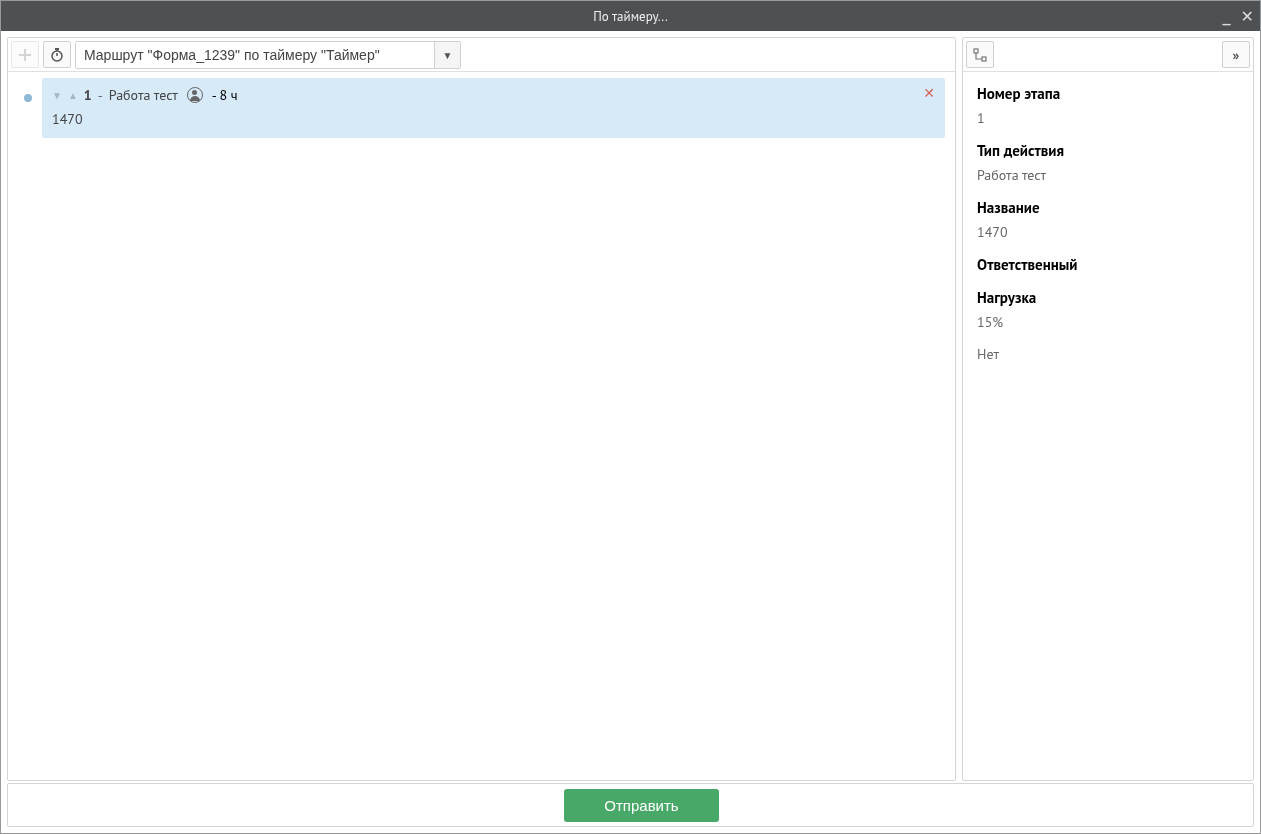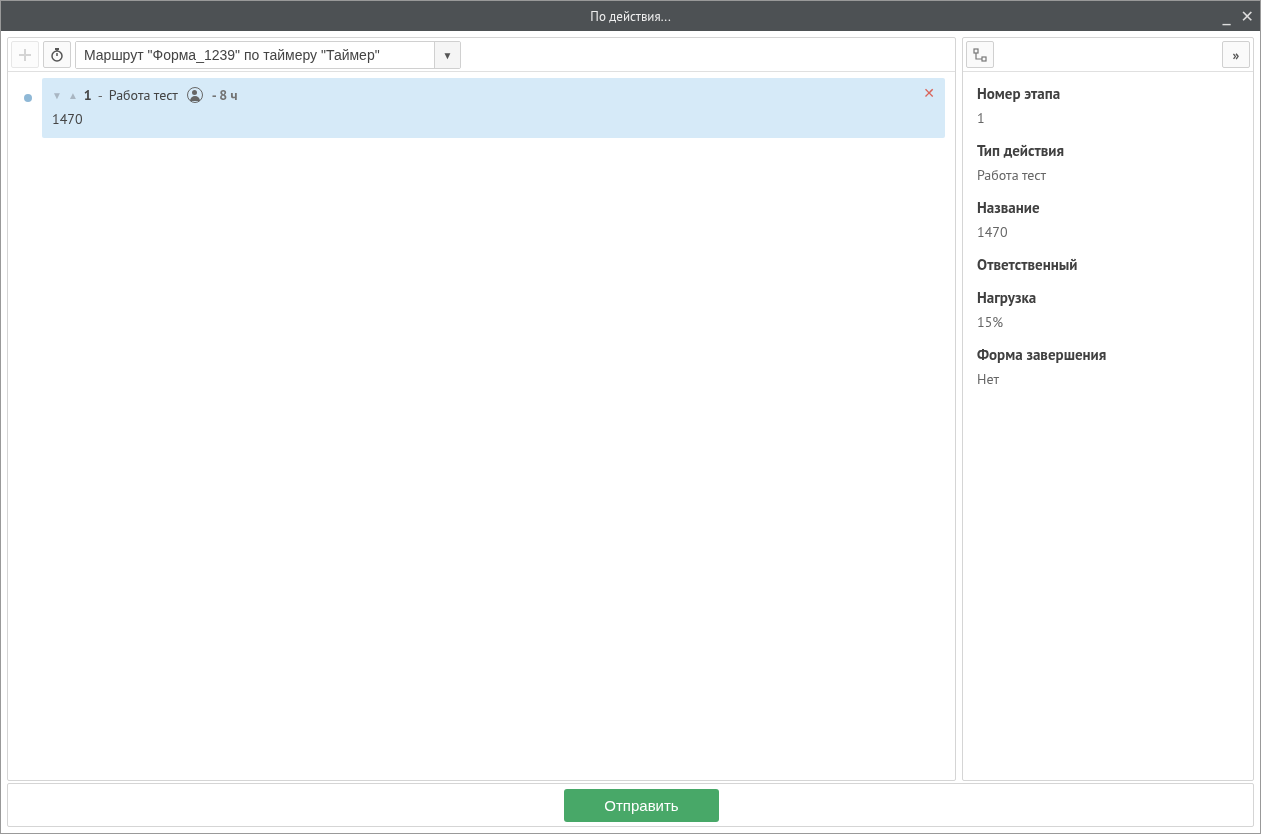--- a/index.html
+++ b/index.html
@@ -23,39 +23,39 @@
   .step-card { margin-left: 24px; background: #d6eaf8; border-radius: 2px; padding: 8px 10px 10px 10px; position: relative; }
   .step-bullet { position: absolute; left: -18px; top: 16px; width: 8px; height: 8px; border-radius: 50%; background: #8fb8d6; }
   .step-header { display: flex; align-items: center; gap: 6px; color: #5a5a5a; }
   .arrow-btn { color: #a9b6c2; font-size: 10px; cursor: pointer; }
   .step-num { font-weight: bold; color: #444; }
   .step-sep { color: #666; }
   .step-label { color: #444; }
   .user-icon { display: inline-flex; width: 16px; height: 16px; border: 1.5px solid #666; border-radius: 50%; align-items: center; justify-content: center; position: relative; margin: 0 3px;}
   .user-icon::before { content:""; position:absolute; top:2px; width:5px; height:5px; border-radius:50%; background:#666;}
   .user-icon::after { content:""; position:absolute; bottom:1px; width:10px; height:5px; border-radius:5px 5px 0 0; background:#666;}
-  .step-duration { color: #737373; font-weight: bold; }
+  .step-duration { color: #000000; }
   .step-close { position: absolute; right: 10px; top: 6px; color: #d9645a; cursor: pointer; font-size: 14px; }
   .step-sub { margin-top: 6px; color: #444; }
   .right-toolbar { height: 34px; display: flex; align-items: stretch; padding: 3px; gap: 4px; border-bottom: 1px solid #e0e0e0; }
   .spacer { flex: 1; }
   .right-body { flex: 1; padding: 12px 14px; overflow: auto; }
   .field { margin-bottom: 14px; }
-  .field-label { font-weight: bold; color: #404040; margin-bottom: 6px; font-size: 15px;}
+  .field-label { font-weight: bold; color: #000000; margin-bottom: 6px; font-size: 15px;}
   .field-value { color: #666; font-size: 14px; }
   .footer { height: 44px; border: 1px solid #d5d5d5; border-radius: 2px; display: flex; align-items: center; justify-content: center; padding-left: 22px; }
   .submit-btn { background: #48a868; color: #fff; border: none; border-radius: 3px; padding: 8px 40px; font-size: 15px; cursor: pointer; }
   svg { display: block; }
 </style>
 </head>
 <body>
 
 <div class="window">
   <div class="titlebar">
-    <span>По действия...</span>
+    <span>По таймеру...</span>
     <div class="titlebar-controls">
       <span class="min">_</span>
       <span>✕</span>
     </div>
   </div>
 
   <div class="content">
     <div class="main-row">
 
       <div class="left-panel">
@@ -127,21 +127,20 @@
           </div>
           <div class="field">
             <div class="field-label">Ответственный</div>
             <div class="field-value"></div>
           </div>
           <div class="field">
             <div class="field-label">Нагрузка</div>
             <div class="field-value">15%</div>
           </div>
           <div class="field">
-            <div class="field-label">Форма завершения</div>
             <div class="field-value">Нет</div>
           </div>
         </div>
       </div>
 
     </div>
 
     <div class="footer">
       <button class="submit-btn">Отправить</button>
     </div>

